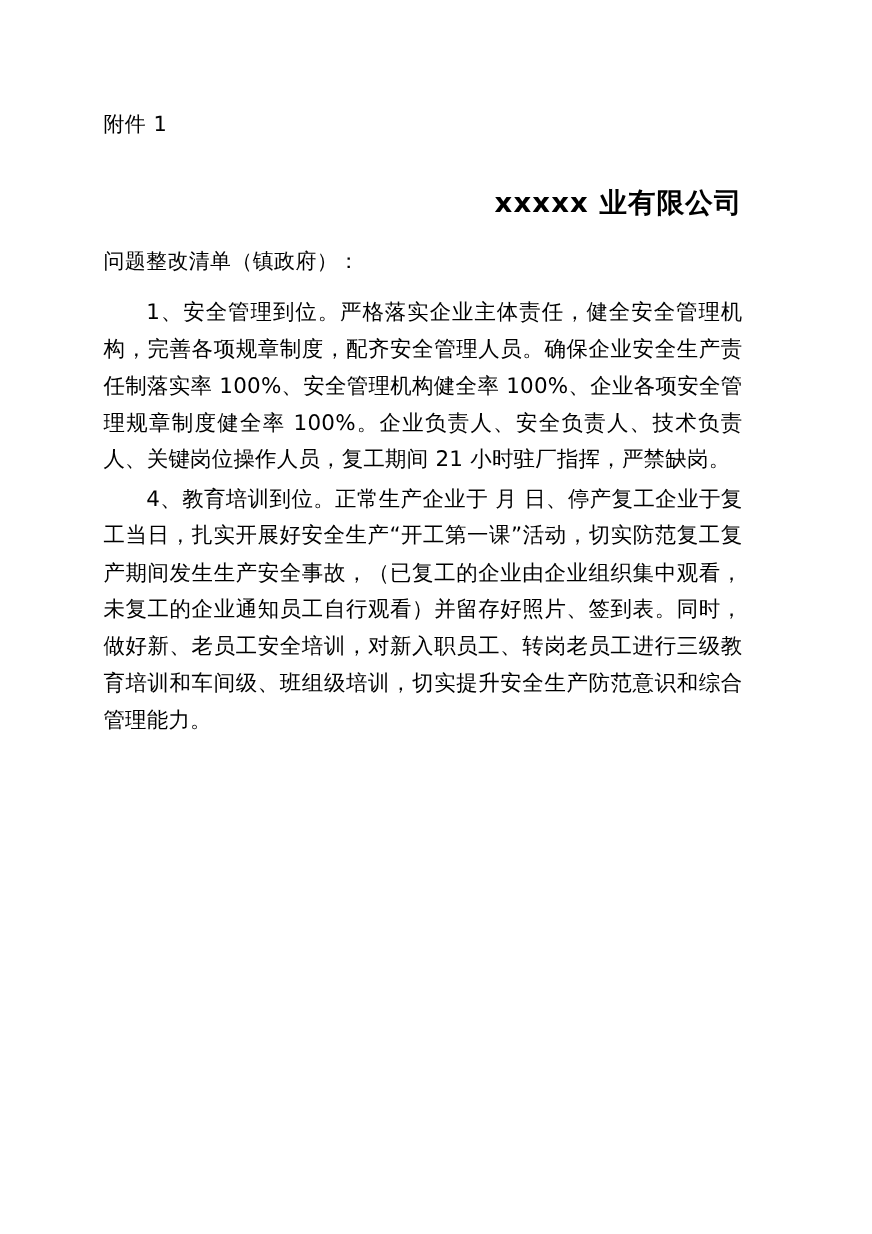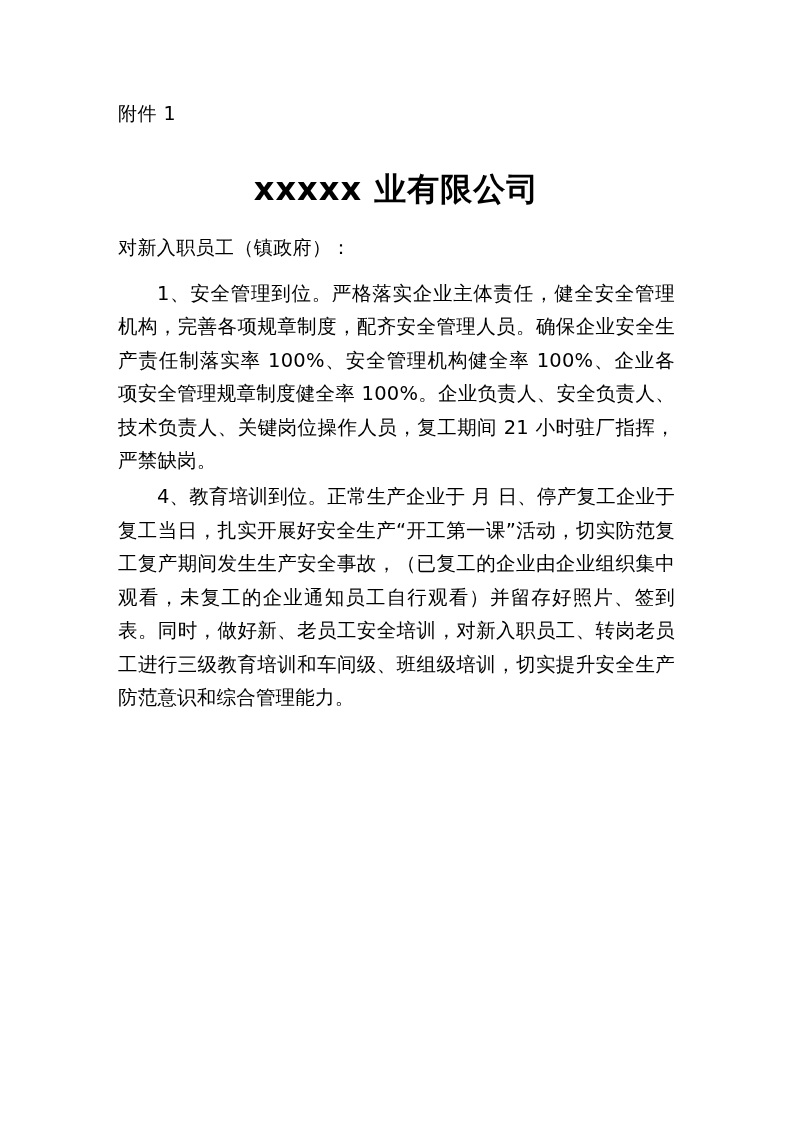--- a/index.html
+++ b/index.html
@@ -16,31 +16,31 @@
     overflow: hidden;
   }
   .page {
     position: absolute;
     left: 0;
     top: 0;
     width: 793px;
     height: 1122px;
     background: #fff;
     box-sizing: border-box;
-    padding: 100px 118px 40px 118px;
+    padding: 100px 118px 40px 94px;
   }
   .attachment-label {
     font-size: 19px;
     line-height: 1.4;
     letter-spacing: 0.5px;
     margin: 0 0 40px 0;
   }
   .doc-title {
-    text-align: center;
-    font-size: 32px;
+    text-align: right;
+    font-size: 25px;
     font-weight: bold;
     letter-spacing: 1px;
     margin: 0 0 22px 0;
     line-height: 1.4;
   }
   .recipient {
     font-size: 19px;
     line-height: 1.55;
     margin: 0 0 14px 0;
     letter-spacing: 0.4px;
@@ -57,21 +57,21 @@
 </style>
 </head>
 <body>
 
 <div class="page">
 
   <div class="attachment-label">附件 1</div>
 
   <div class="doc-title">xxxxx 业有限公司</div>
 
-  <div class="recipient">对新入职员工（镇政府）：</div>
+  <div class="recipient">问题整改清单（镇政府）：</div>
 
 
   <p class="para">1、安全管理到位。严格落实企业主体责任，健全安全管理机构，完善各项规章制度，配齐安全管理人员。确保企业安全生产责任制落实率 100%、安全管理机构健全率 100%、企业各项安全管理规章制度健全率 100%。企业负责人、安全负责人、技术负责人、关键岗位操作人员，复工期间 21 小时驻厂指挥，严禁缺岗。</p>
 
   <p class="para">4、教育培训到位。正常生产企业于    月    日、停产复工企业于复工当日，扎实开展好安全生产“开工第一课”活动，切实防范复工复产期间发生生产安全事故，（已复工的企业由企业组织集中观看，未复工的企业通知员工自行观看）并留存好照片、签到表。同时，做好新、老员工安全培训，对新入职员工、转岗老员工进行三级教育培训和车间级、班组级培训，切实提升安全生产防范意识和综合管理能力。</p>
 
 
 </div>
 
 </body></html>

